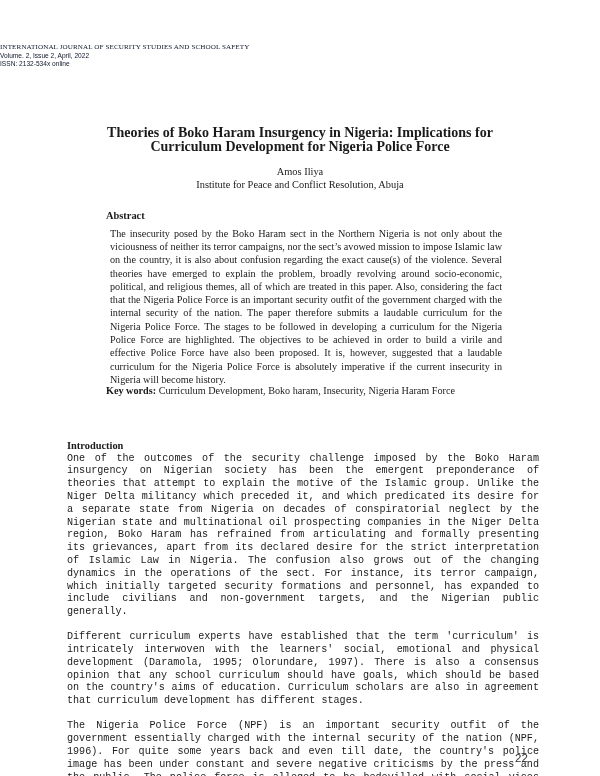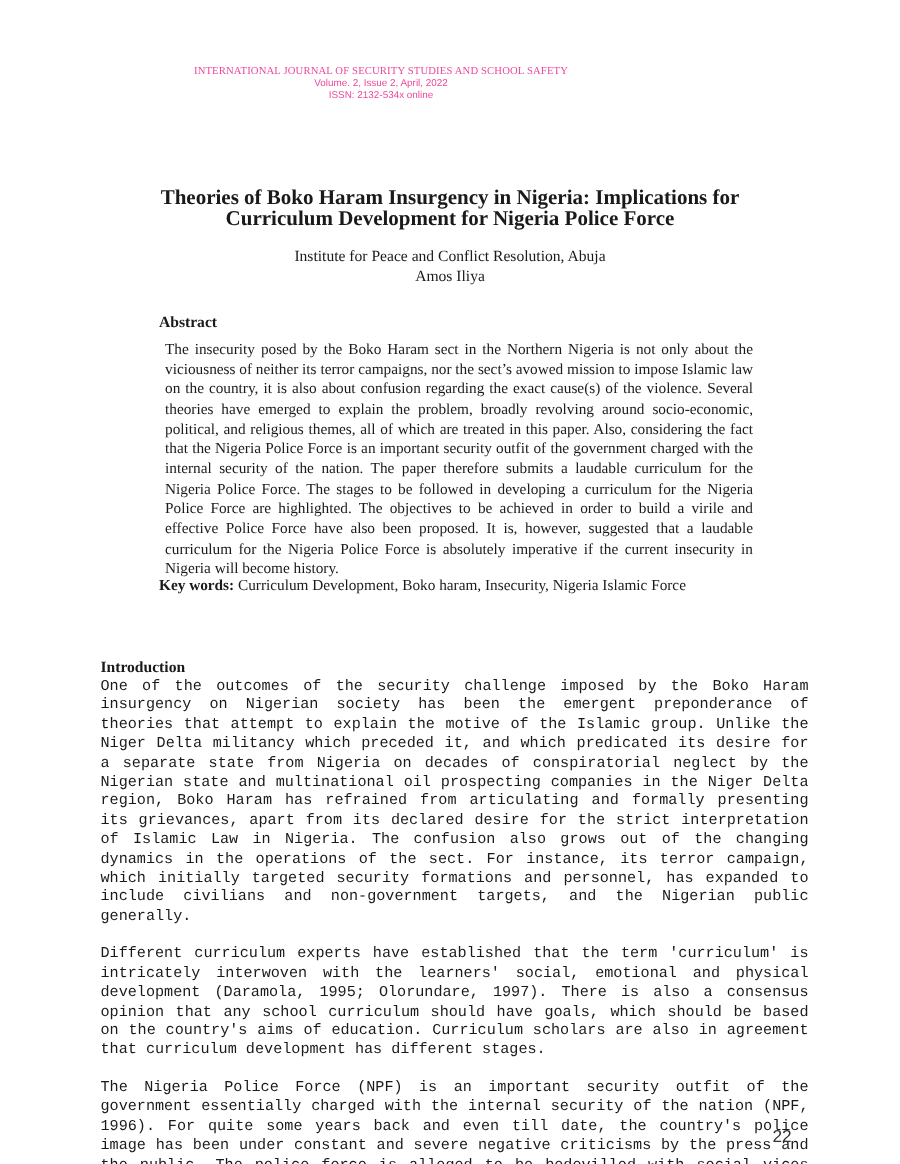--- a/index.html
+++ b/index.html
@@ -1,19 +1,19 @@
 <!DOCTYPE html>
 <html><head>
 <meta charset="utf-8">
 <style>
   html, body { margin:0; padding:0; background:#ffffff; }
   body { width:600px; height:776px; position:relative; overflow:hidden;
          font-family:"Liberation Serif", serif; color:#1a1a1a; }
-  .journal-header { position:absolute; top:43px; left:0; width:508px; text-align:center;
-         font-family:"Liberation Sans", sans-serif; color:#ec4899; line-height:8.6px; }
+  .journal-header { position:absolute; top:43px; left:0; width:508px; 
+         font-family:"Liberation Sans", sans-serif; color:#0f172a; line-height:8.6px; }
   .journal-header .jname { font-family:"Liberation Serif", serif; font-size:7.1px; letter-spacing:0.1px; }
   .journal-header .jmeta { font-size:6.6px; }
   .title { position:absolute; top:126px; left:100px; width:400px; text-align:center;
          font-weight:bold; font-size:14px; line-height:13.6px; }
   .author { position:absolute; top:165px; left:100px; width:400px; text-align:center;
          font-size:10.4px; line-height:13px; }
   .abstract { position:absolute; top:210px; left:106px; width:400px; }
   .abstract h3 { margin:0; font-size:10.4px; line-height:12.7px; font-weight:bold; }
   .abstract p { margin:4px; font-size:10.2px; line-height:13.3px; text-align:justify; }
   .keywords { position:absolute; top:384px; left:106px; width:420px; font-size:10.2px; line-height:13px; }
@@ -29,30 +29,30 @@
 
 <div class="journal-header">
   <div class="jname">INTERNATIONAL JOURNAL OF SECURITY STUDIES AND SCHOOL SAFETY</div>
   <div class="jmeta">Volume. 2, Issue 2, April, 2022</div>
   <div class="jmeta">ISSN: 2132-534x online</div>
 </div>
 
 <div class="title">Theories of Boko Haram Insurgency in Nigeria: Implications for Curriculum Development for Nigeria Police Force</div>
 
 <div class="author">
+  <div>Amos Iliya</div>
   <div>Institute for Peace and Conflict Resolution, Abuja</div>
-  <div>Amos Iliya</div>
 </div>
 
 <div class="abstract">
   <h3>Abstract</h3>
   <p>The insecurity posed by the Boko Haram sect in the Northern Nigeria is not only about the viciousness of neither its terror campaigns, nor the sect’s avowed mission to impose Islamic law on the country, it is also about confusion regarding the exact cause(s) of the violence. Several theories have emerged to explain the problem, broadly revolving around socio-economic, political, and religious themes, all of which are treated in this paper. Also, considering the fact that the Nigeria Police Force is an important security outfit of the government charged with the internal security of the nation. The paper therefore submits a laudable curriculum for the Nigeria Police Force. The stages to be followed in developing a curriculum for the Nigeria Police Force are highlighted. The objectives to be achieved in order to build a virile and effective Police Force have also been proposed. It is, however, suggested that a laudable curriculum for the Nigeria Police Force is absolutely imperative if the current insecurity in Nigeria will become history.</p>
 </div>
 
-<div class="keywords"><b>Key words:</b><span> Curriculum Development, Boko haram, Insecurity, Nigeria Islamic Force</span></div>
+<div class="keywords"><b>Key words:</b><span> Curriculum Development, Boko haram, Insecurity, Nigeria Haram Force</span></div>
 
 <div class="body-text">
   <h3>Introduction</h3>
   <p>One of the outcomes of the security challenge imposed by the Boko Haram insurgency on Nigerian society has been the emergent preponderance of theories that attempt to explain the motive of the Islamic group. Unlike the Niger Delta militancy which preceded it, and which predicated its desire for a separate state from Nigeria on decades of conspiratorial neglect by the Nigerian state and multinational oil prospecting companies in the Niger Delta region, Boko Haram has refrained from articulating and formally presenting its grievances, apart from its declared desire for the strict interpretation of Islamic Law in Nigeria. The confusion also grows out of the changing dynamics in the operations of the sect. For instance, its terror campaign, which initially targeted security formations and personnel, has expanded to include civilians and non-government targets, and the Nigerian public generally.</p>
   <p>Different curriculum experts have established that the term 'curriculum' is intricately interwoven with the learners' social, emotional and physical development (Daramola, 1995; Olorundare, 1997). There is also a consensus opinion that any school curriculum should have goals, which should be based on the country's aims of education. Curriculum scholars are also in agreement that curriculum development has different stages.</p>
   <p>The Nigeria Police Force (NPF) is an important security outfit of the government essentially charged with the internal security of the nation (NPF, 1996). For quite some years back and even till date, the country's police image has been under constant and severe negative criticisms by the press and the public. The police force is alleged to be bedevilled with social vices such as graft, corruption, robbery indiscipline and so on (Ehindero, 2006; Keyamo, 2006; Nwozor, 2005; Okusanya 2006). The purpose of this paper is to</p>
 </div>
 
 <div class="page-number">22</div>
 

